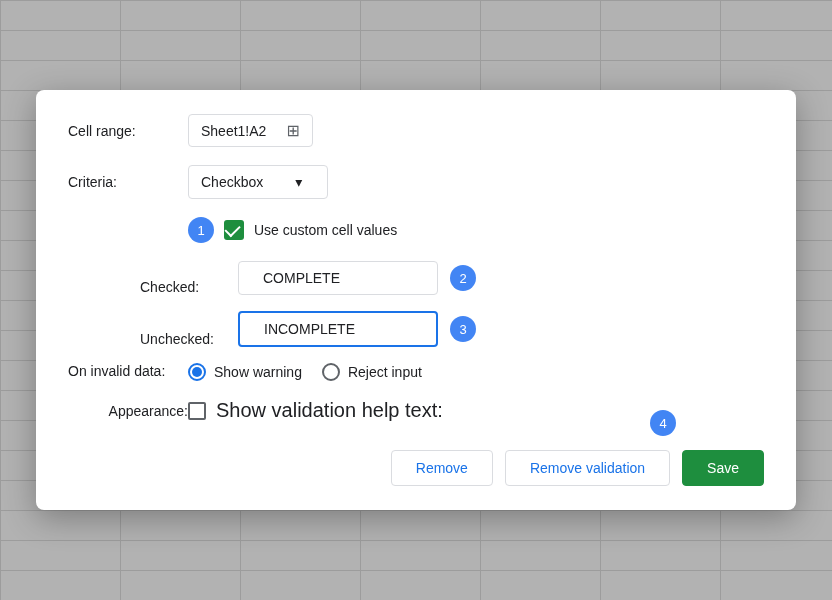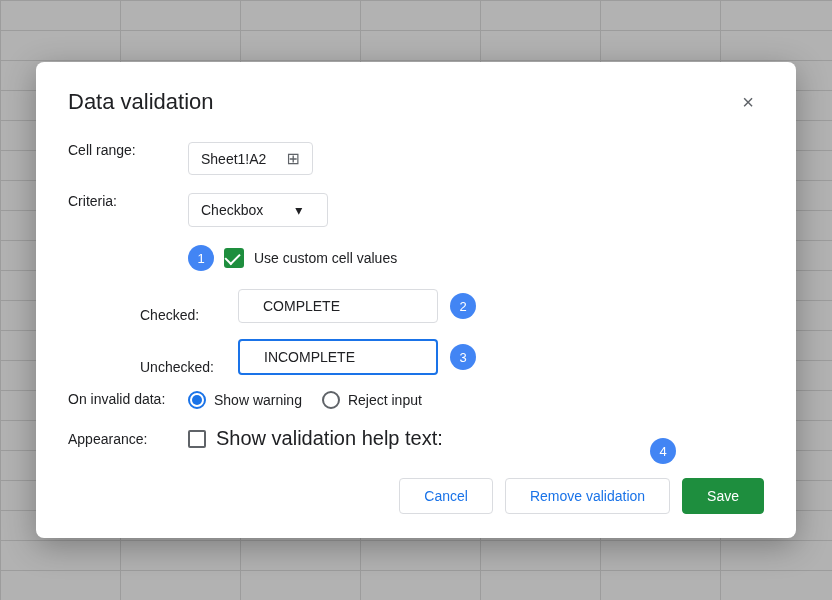--- a/index.html
+++ b/index.html
@@ -75,20 +75,21 @@
       height: 32px;
       display: flex;
       align-items: center;
       justify-content: center;
       border-radius: 50%;
     }
 
     
     .form-row {
       display: flex;
+      align-items: center;
       margin-bottom: 18px;
     }
 
     .form-label {
       font-size: 14px;
       color: #202124;
       width: 120px;
       flex-shrink: 0;
     }
 
@@ -247,20 +248,21 @@
 
     .radio-circle.empty {
       border-color: #5f6368;
     }
 
     
     .appearance-row {
       display: flex;
       align-items: center;
       margin-bottom: 28px;
+      text-align: right;
     }
 
     .empty-checkbox {
       width: 18px;
       height: 18px;
       border: 2px solid #5f6368;
       border-radius: 2px;
       flex-shrink: 0;
     }
 
@@ -327,24 +329,20 @@
     }
   </style>
 </head>
 <body>
 
 <div class="spreadsheet-bg"></div>
 
 <div class="overlay">
   <div class="dialog">
 
-    <div class="dialog-header">
-      <span class="dialog-title">Data validation</span>
-      <button class="close-btn">×</button>
-    </div>
 
     <div class="form-row">
       <span class="form-label">Cell range:</span>
       <div class="cell-range-input">
         <span>Sheet1!A2</span>
         <span class="grid-icon">⊞</span>
       </div>
     </div>
 
     <div class="form-row">
@@ -390,19 +388,19 @@
     </div>
 
     <div class="appearance-row">
       <span class="form-label">Appearance:</span>
       <div class="empty-checkbox"></div>
       <span class="appearance-label">Show validation help text:</span>
     </div>
 
     <div class="button-row">
       <div class="step-badge badge-4">4</div>
-      <button class="btn btn-cancel">Cancel</button>
+      <button class="btn btn-cancel">Remove</button>
       <button class="btn btn-remove">Remove validation</button>
       <button class="btn btn-save">Save</button>
     </div>
 
   </div>
 </div>
 
 </body></html>

